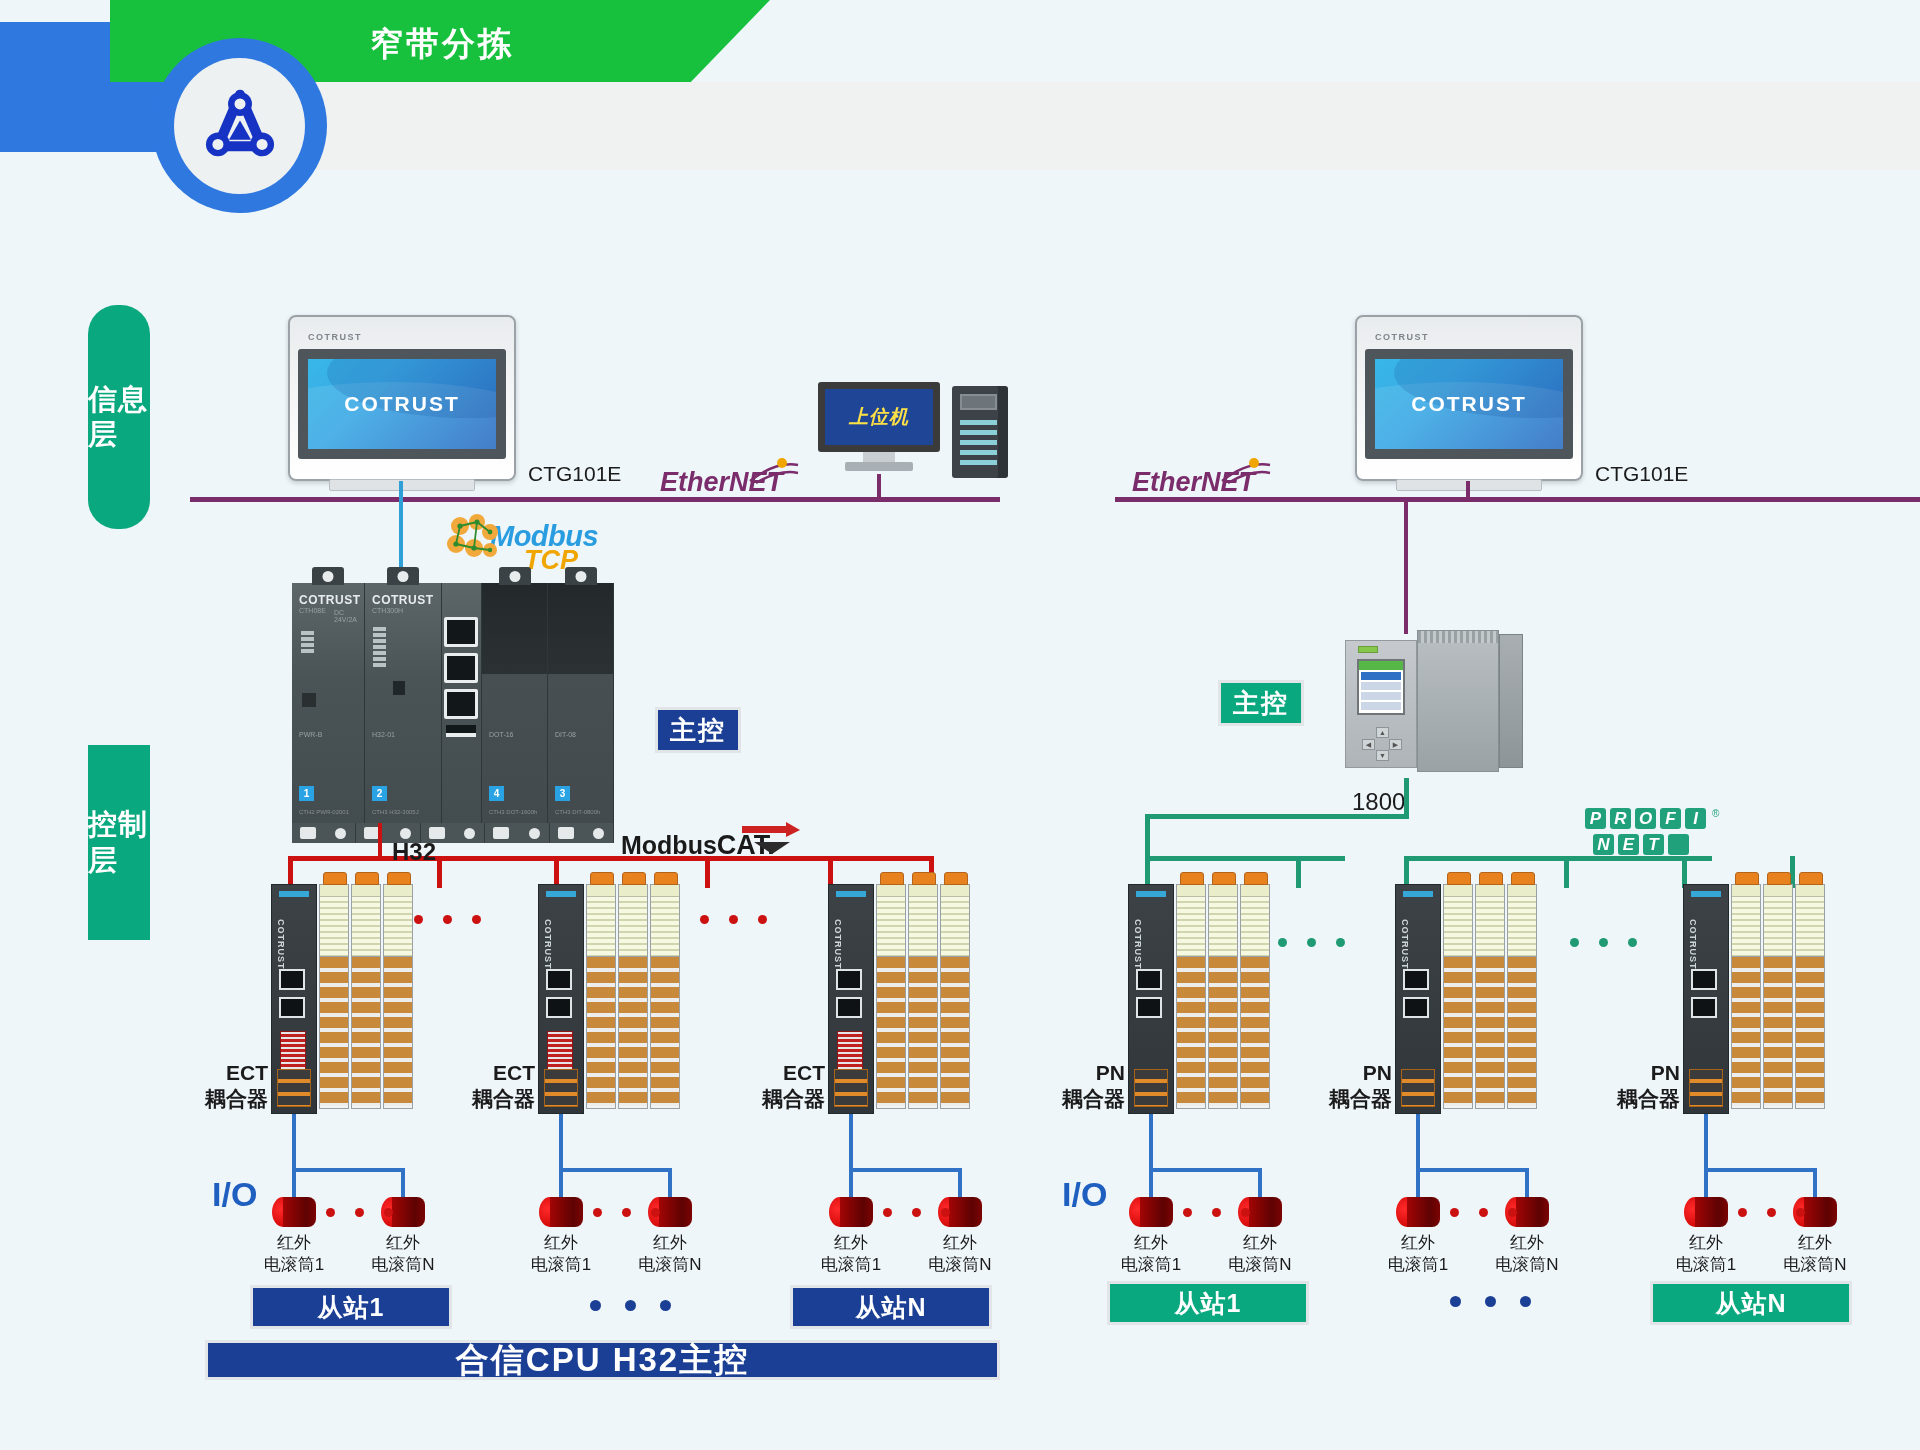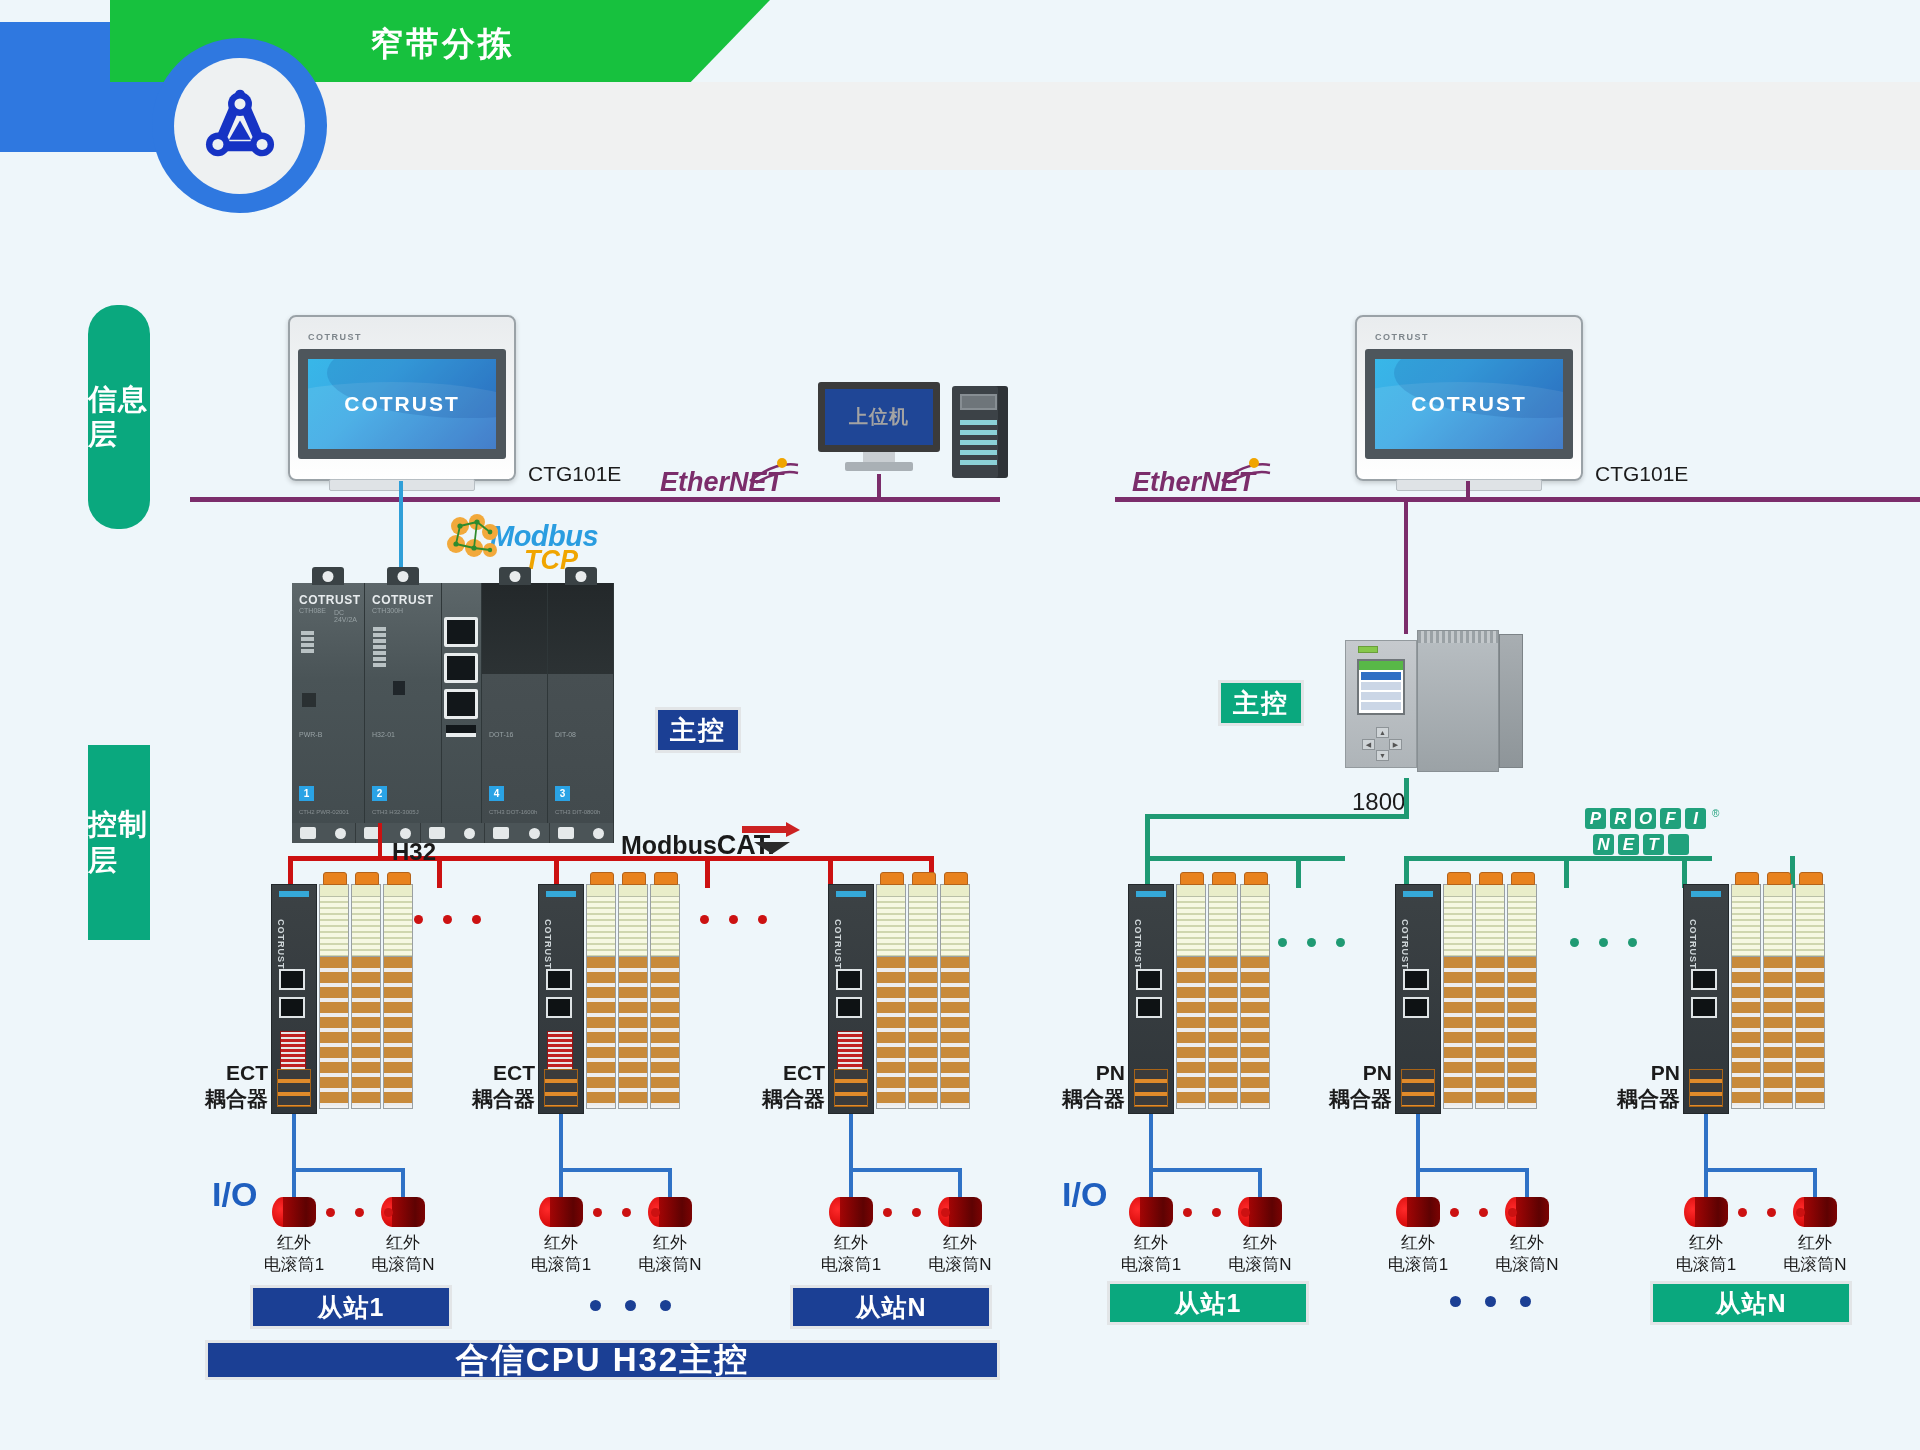--- a/index.html
+++ b/index.html
@@ -106,21 +106,21 @@
     position:absolute; bottom:-10px; left: 18%; width: 64%; height: 12px;
     background:#dfe3e6; border:1px solid #b7bec3; border-radius: 2px;
   }
 
   
   .pc-monitor { position: absolute; }
   .pc-screen {
     width: 100%; height: 76%;
     background: #1f4696; border: 7px solid #3b3b3b; border-radius: 3px;
     display:flex; align-items:center; justify-content:center;
-    color:#a3a3a3; font-size: 19px; font-weight: bold; letter-spacing:1px;
+    color:#fde047; font-size: 19px; font-weight: bold; letter-spacing:1px;font-style:italic;
   }
   .pc-neck { width: 26%; height: 11%; background:#c9ced2; margin: 0 auto; }
   .pc-base { width: 56%; height: 9px; background:#a9b0b5; margin: 0 auto; border-radius:2px;}
   .pc-tower {
     position:absolute; background:#3c4247; border-radius: 3px;
     box-shadow: inset -10px 0 0 rgba(0,0,0,.22);
   }
   .pc-tower .drive {
     position:absolute; left:14%; width:66%; height:5px; background:#8bd0d6;
   }

